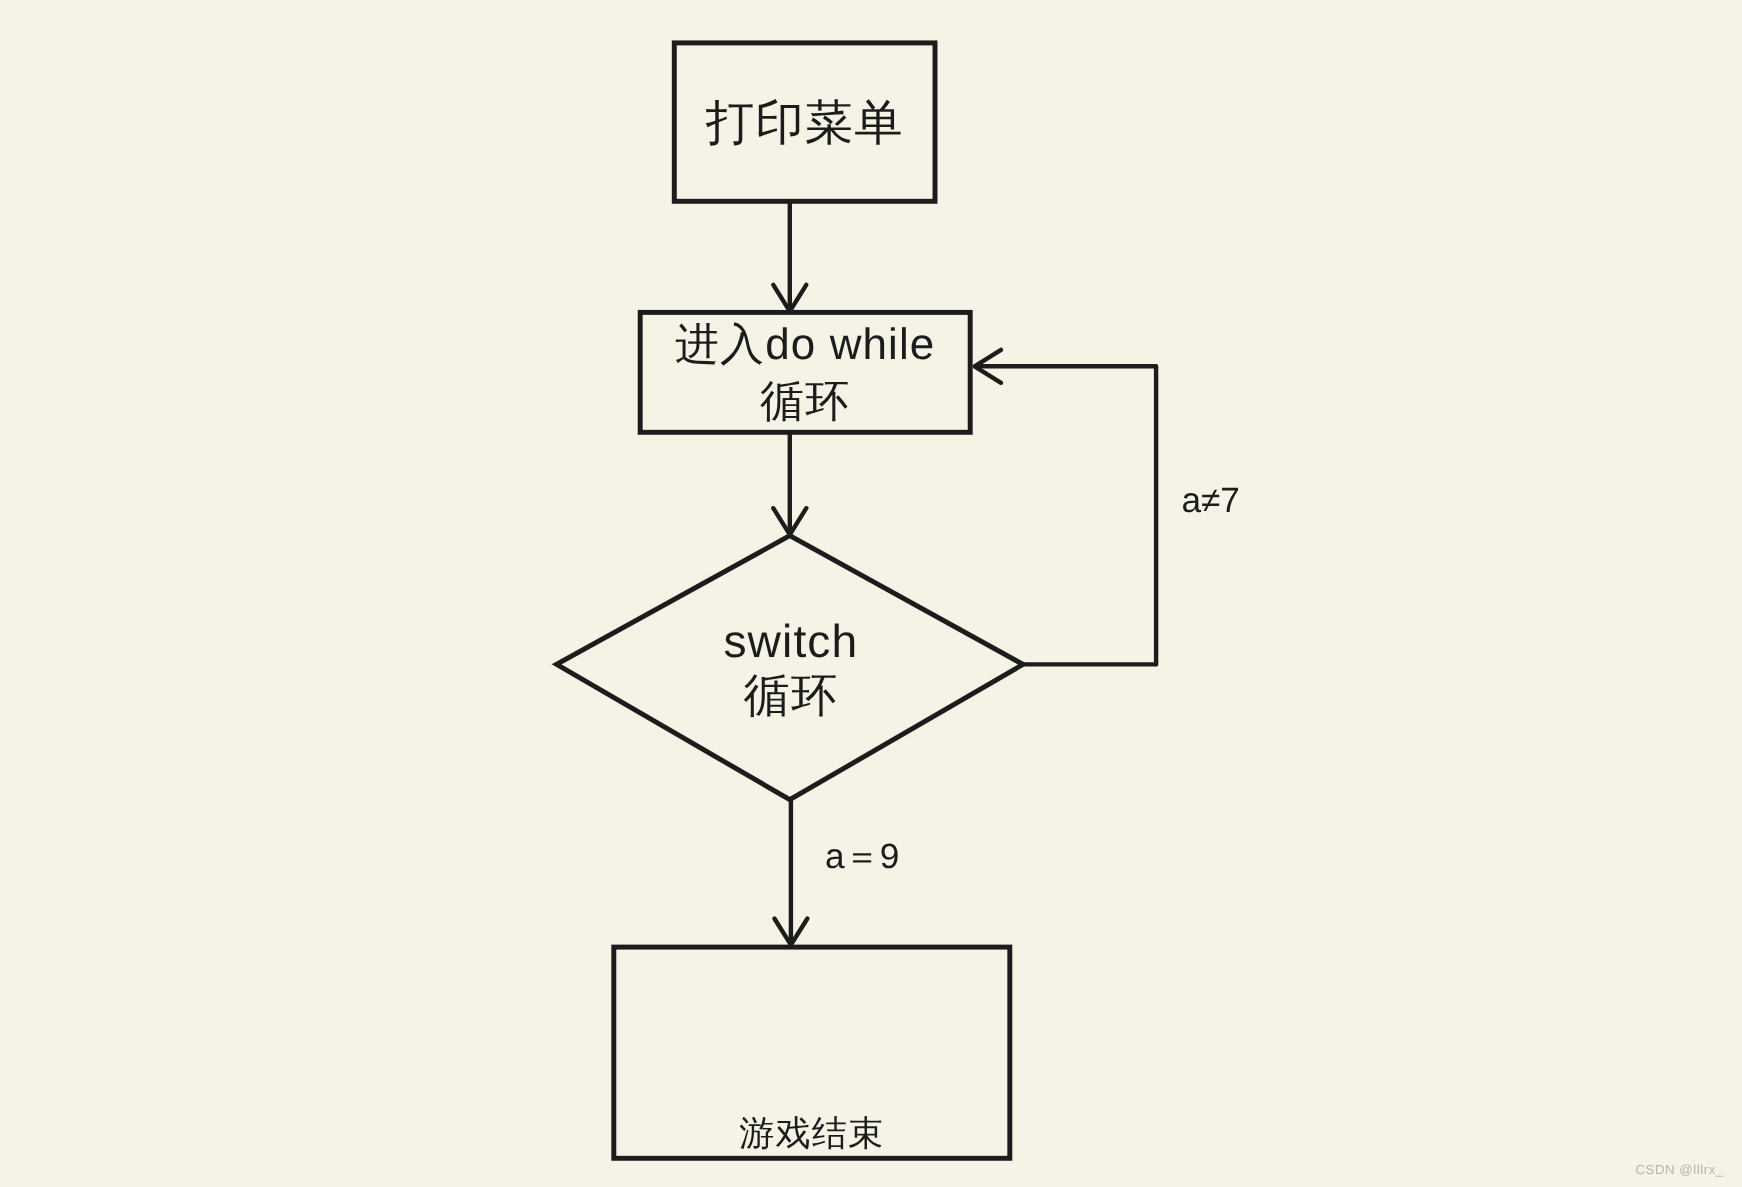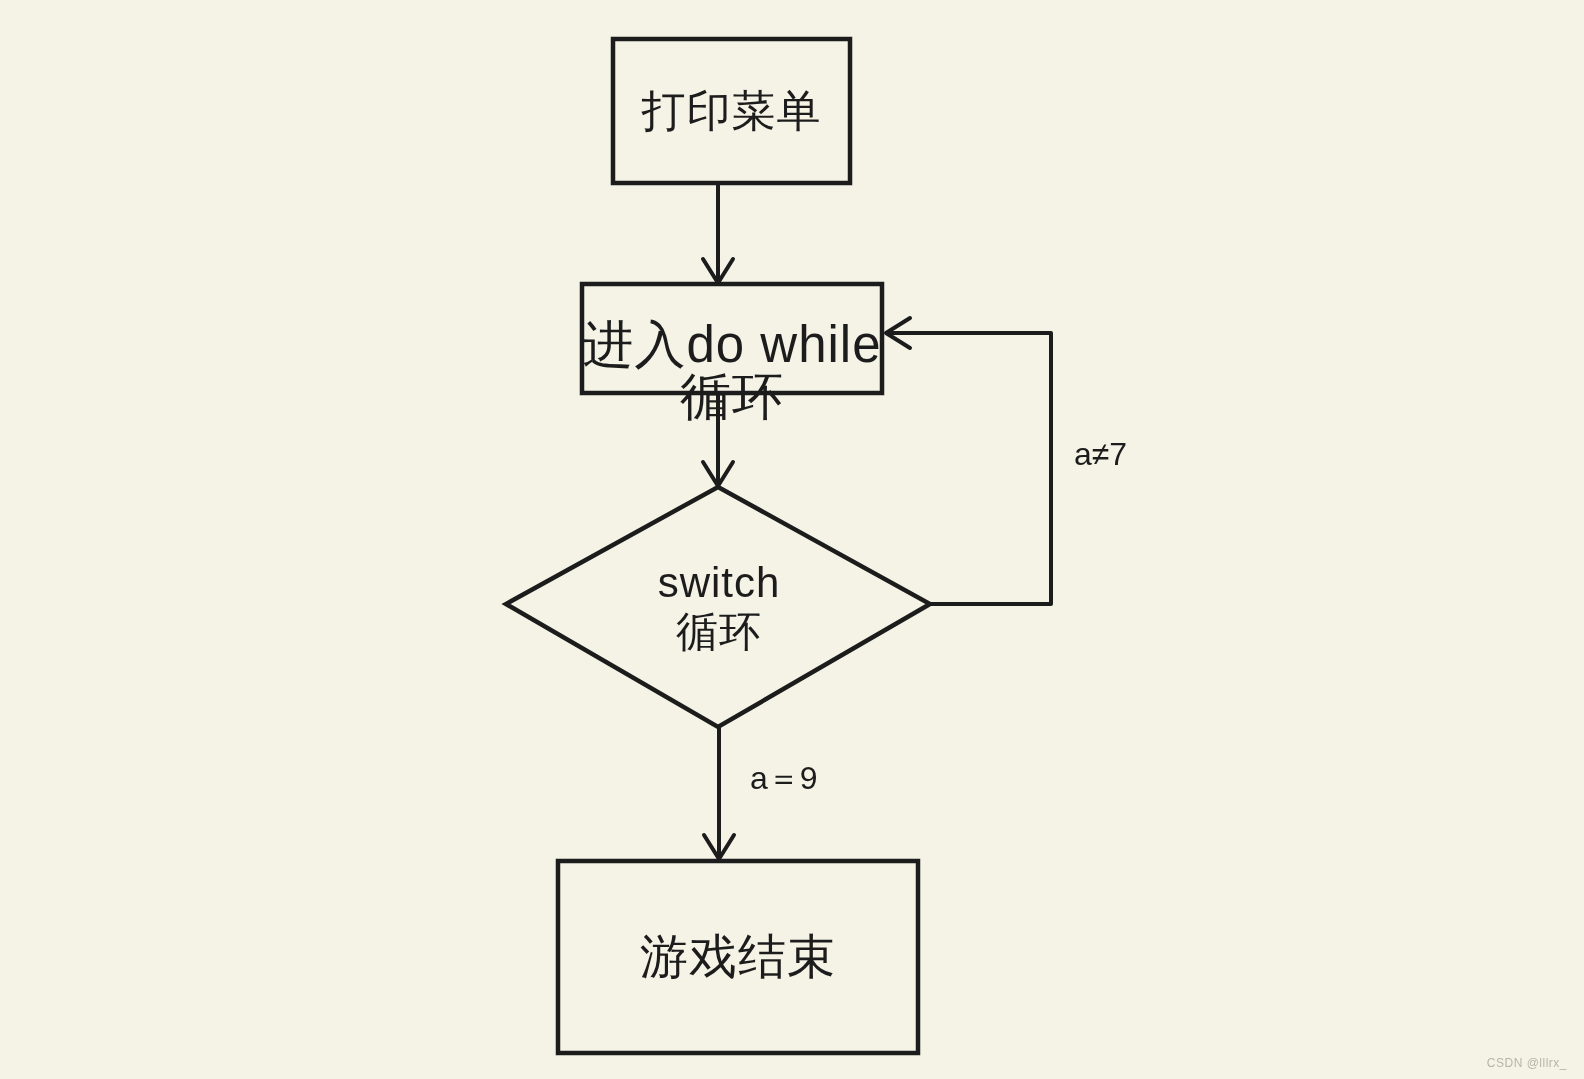--- a/index.html
+++ b/index.html
@@ -44,23 +44,23 @@
     display: flex;
     flex-direction: column;
     align-items: center;
     justify-content: center;
     text-align: center;
     color: var(--stroke);
     letter-spacing: 1px;
   }
   .node-label .ln { display: block; }
   .lbl-print   { left: 613px; top: 39px;  width: 237px; height: 144px; font-size: 44px; }
-  .lbl-dowhile { left: 582px; top: 284px; width: 300px; height: 109px; font-size: 51px; line-height: 52px; margin-top: 32px; }
+  .lbl-dowhile { left: 582px; top: 284px; width: 300px; height: 109px; font-size: 40px; line-height: 52px; }
   .lbl-switch  { left: 508px; top: 487px; width: 422px; height: 240px; font-size: 42px; line-height: 49px; }
-  .lbl-end     { left: 558px; top: 861px; width: 360px; height: 192px; font-size: 48px; }
+  .lbl-end     { left: 558px; top: 861px; width: 360px; height: 192px; font-size: 32px; justify-content: flex-end; }
   .edge-label {
     position: absolute;
     font-size: 32px;
     color: var(--stroke);
     white-space: nowrap;
   }
   .lbl-a-eq-0  { left: 750px;  top: 757px; }
   .lbl-a-ne-0  { left: 1074px; top: 436px; }
   .watermark {
     position: absolute;

